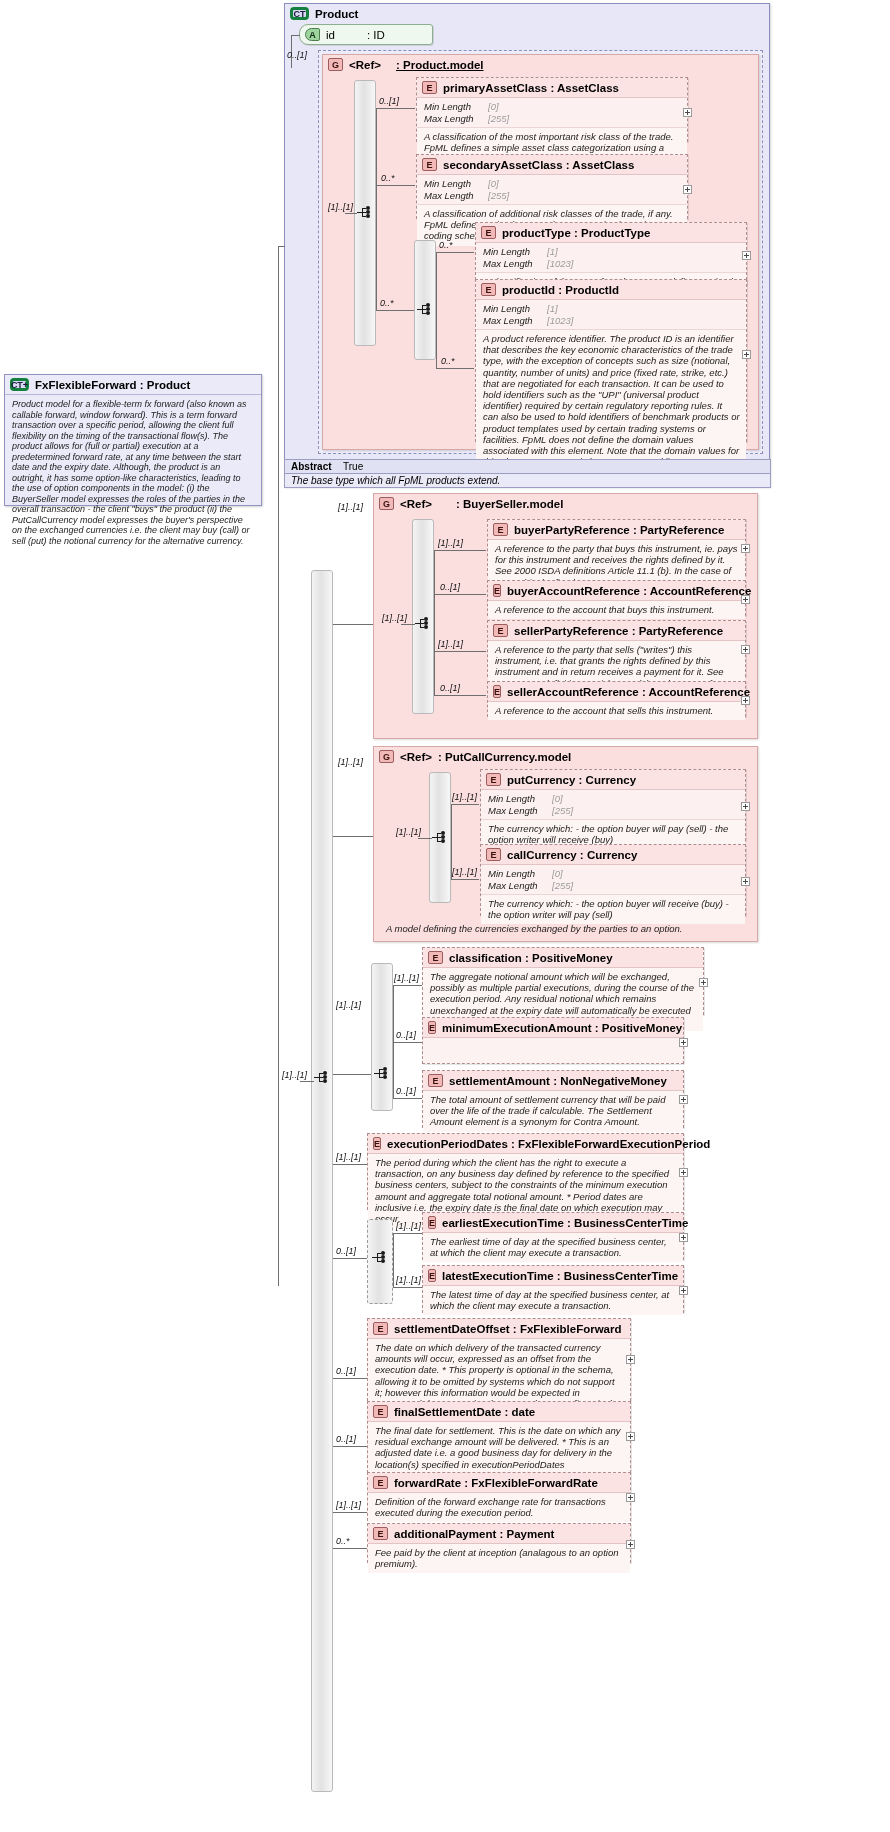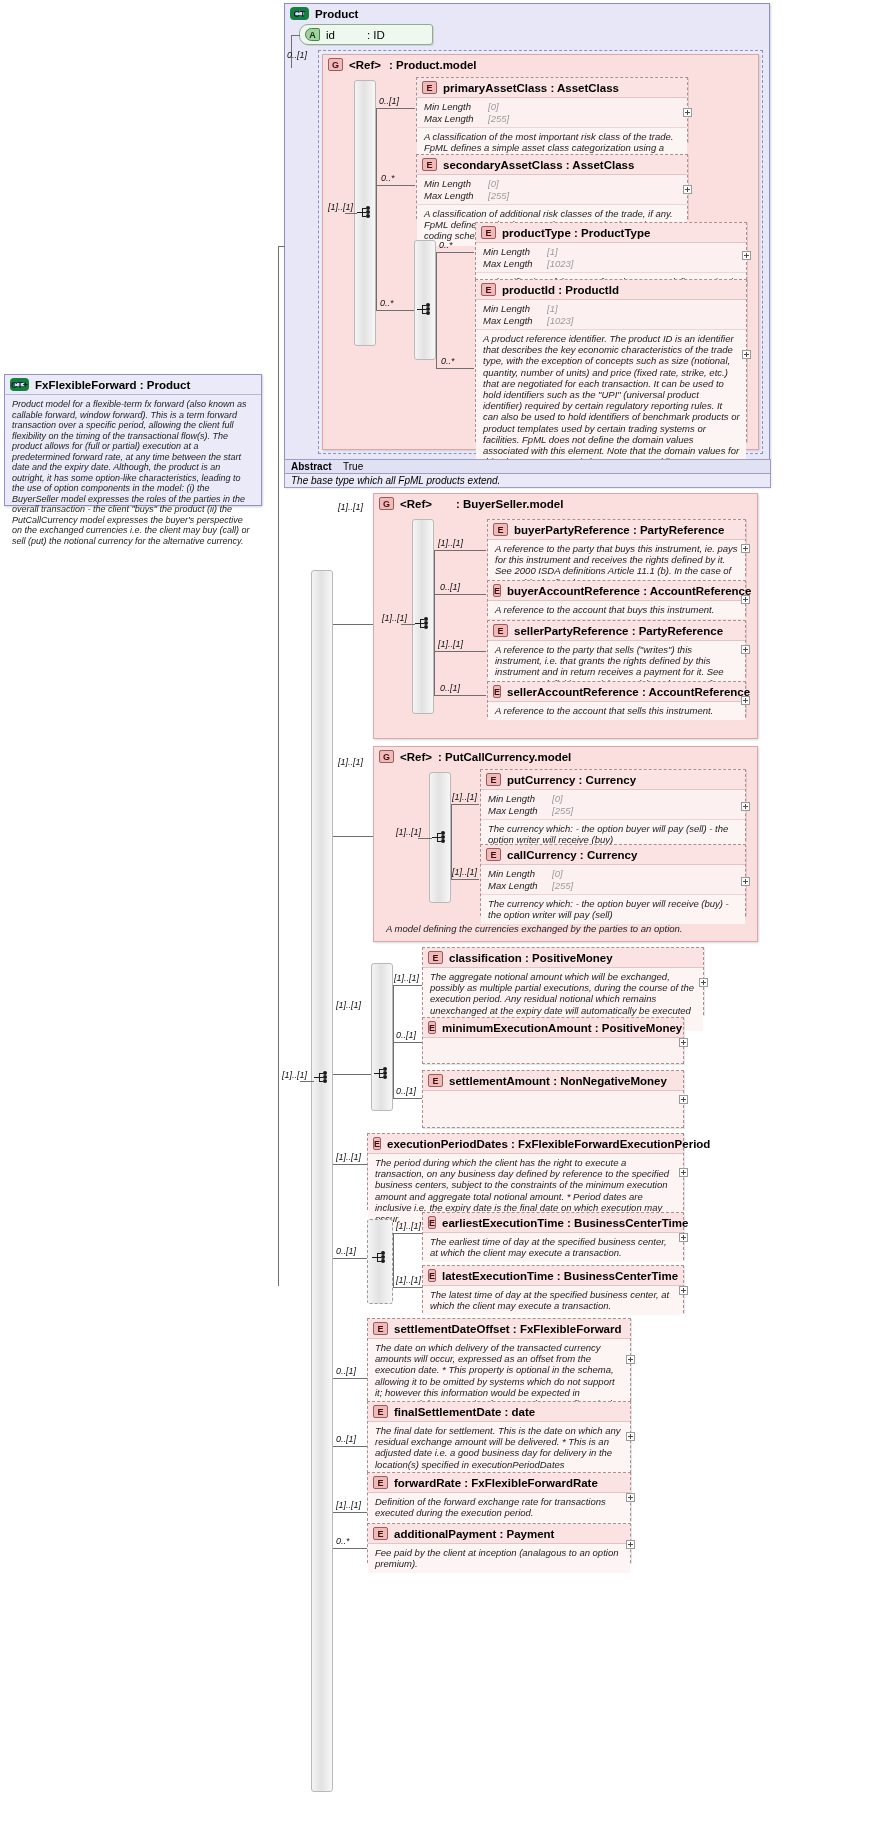--- a/index.html
+++ b/index.html
@@ -23,21 +23,21 @@
   }
   .badge {
     display:inline-flex; align-items:center; justify-content:center;
     width:15px; height:13px; font-size:9px; font-weight:bold;
     border-radius:2px; font-family:"Liberation Sans", sans-serif;
   }
   .badge-E { background:#f2b9b9; border:1px solid #9a5c5c; color:#3a1010; }
   .badge-G { background:#f2b9b9; border:1px solid #9a5c5c; color:#3a1010; }
   .badge-A { background:#9ed49e; border:1px solid #4e7d4e; color:#123012;
              border-radius:7px 2px 2px 7px; }
-  .badge-CT{ background:#d9d9f2; border:5px solid #15803d; color:#1a1a40;
+  .badge-CT{ background:#d9d9f2; border:3px solid #15803d; color:#1a1a40;
              border-radius:4px; width:19px; }
 
   
   .ebox {
     border:1px dashed #b08c8c;
     background:#fdf2f2;
     box-shadow:1px 1px 0 rgba(0,0,0,.10);
   }
   .ebox > .hdr { background:#fbe3e3; border-bottom:1px solid #e3c4c4; }
   .facets { padding:3px 6px 3px 7px; background:#fdf0f0; border-bottom:1px solid #ecd5d5; }
@@ -145,21 +145,21 @@
   </div>
   <div class="ln lnv" style="left:6px; top:31px; height:33px;"></div>
   <div class="ln lnh" style="left:6px; top:31px; width:9px;"></div>
   <div class="card" style="left:2px; top:46px;">0..[1]</div>
 
   <div class="dashwrap" style="position:absolute; left:33px; top:46px; width:445px; height:404px;">
     <div class="node gbox" style="left:3px; top:3px; width:437px; height:396px;">
       <div class="hdr">
         <span class="badge badge-G">G</span>
         <span>&lt;Ref&gt;</span>
-        <span style="margin-left:2px;">: Product.model</span>
+        <span style="margin-left:9px;text-decoration:underline;">: Product.model</span>
       </div>
 
       <div class="bar" style="left:31px; top:25px; width:22px; height:266px;"></div>
       <div class="seqi" style="left:34px; top:150px;">
         <i style="left:0;top:7px;width:5px;height:1px;"></i>
         <i style="left:5px;top:3px;width:1px;height:9px;"></i>
         <i style="left:5px;top:3px;width:4px;height:1px;"></i>
         <i style="left:5px;top:7px;width:4px;height:1px;"></i>
         <i style="left:5px;top:11px;width:4px;height:1px;"></i>
         <span class="dot" style="left:9px;top:1px;"></span>
@@ -484,20 +484,21 @@
 </div>
 
 <div class="ln lnh" style="left:393px; top:1098px; width:30px;"></div>
 <div class="ln lnv" style="left:393px; top:1077px; height:21px;"></div>
 <div class="card" style="left:396px; top:1086px;">0..[1]</div>
 <div class="node ebox" style="left:422px; top:1070px; width:262px; height:58px;">
   <div class="hdr">
     <span class="badge badge-E">E</span>
     <span>settlementAmount : NonNegativeMoney</span>
   </div>
+  <div class="desc">The total amount of settlement currency that will be paid over the life of the trade if calculable. The Settlement Amount element is a synonym for Contra Amount.</div>
   <div class="plus" style="right:-5px; top:24px;"></div>
 </div>
 
 <div class="ln lnh" style="left:333px; top:1164px; width:35px;"></div>
 <div class="card" style="left:336px; top:1152px;">[1]..[1]</div>
 <div class="node ebox" style="left:367px; top:1133px; width:317px; height:77px;">
   <div class="hdr">
     <span class="badge badge-E">E</span>
     <span>executionPeriodDates : FxFlexibleForwardExecutionPeriod</span>
   </div>

